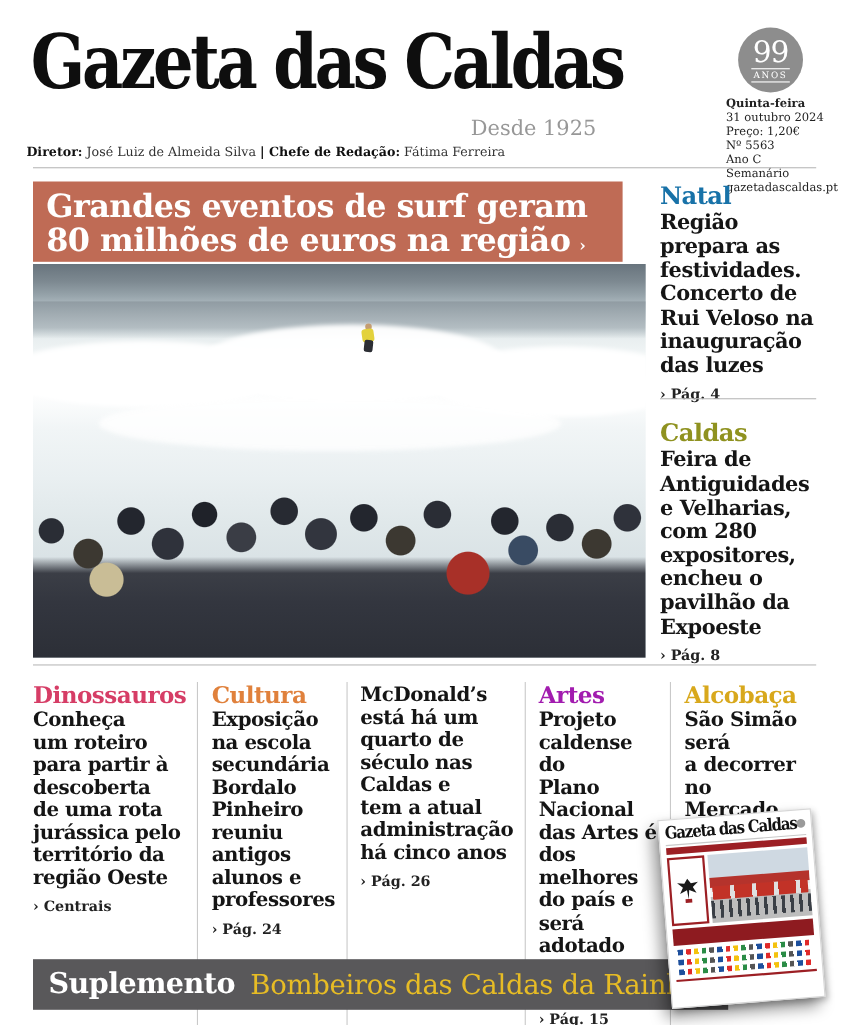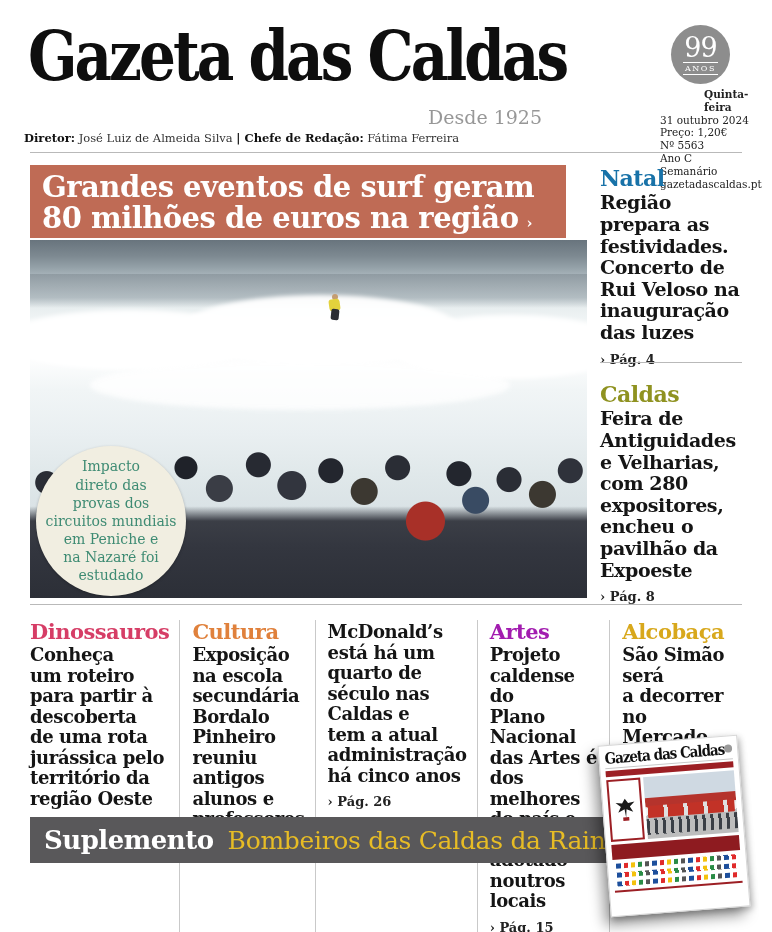--- a/index.html
+++ b/index.html
@@ -13,21 +13,21 @@
           white-space:nowrap; }
   .since { position:absolute; left:428px; top:106px; font-size:19px; color:#979797; }
   .badge99 { position:absolute; left:671px; top:25px; width:59px; height:59px; border-radius:50%;
              background:#8d8d8d; color:#fff; display:flex; flex-direction:column; align-items:center;
              justify-content:center; }
   .badge99 .years { font-size:27px; line-height:1; letter-spacing:-1px; }
   .badge99 .anos  { font-size:8px; letter-spacing:1.5px; border-top:1px solid #fff;
                     border-bottom:1px solid #fff; padding:1px 2px; margin-top:1px; }
   .issue-info { position:absolute; left:660px; top:88px; font-size:10.5px; line-height:1.22;
                 color:#222; width:110px; }
-  .issue-info div:first-child { font-weight:bold;margin-left:44px; }
+  .issue-info div:first-child { font-weight:bold; }
   .director-line { position:absolute; left:24px; top:131px; font-size:11.5px; color:#333; }
   .director-line b { color:#111; }
   .rule { position:absolute; left:30px; width:712px; height:0; border-top:1px solid #b9b9b9; }
   .rule-1 { top:152px; }
   .rule-2 { top:604px; }
 
   
   .lead-banner { position:absolute; left:30px; top:165px; width:536px; height:73px;
                  padding:7px 12px; color:#fff; font-weight:bold; font-size:29px;
                  line-height:1.07; letter-spacing:-0.5px; }
@@ -91,21 +91,21 @@
 
   
   .bottom-grid { position:absolute; left:30px; top:620px; width:712px; height:208px;
                  display:grid; grid-template-columns:repeat(5,1fr); }
   .bcol { padding-right:10px; }
   .bcol + .bcol { border-left:1px solid #c9c9c9; padding-left:12px; }
   .bcol .kicker { font-size:21px; }
   .bcol .hl { font-size:18px; }
 
   
-  .supp-bar { position:absolute; left:30px; top:817px; width:632px; height:46px;
+  .supp-bar { position:absolute; left:30px; top:872px; width:632px; height:46px;
               display:flex; align-items:center; padding:0 14px; gap:14px; z-index:1; }
   .supp-bar .label { color:#fff; font-weight:bold; font-size:26px; letter-spacing:-0.5px; }
   .supp-bar .title { font-size:25px; letter-spacing:-0.3px; white-space:nowrap; }
   .supp-bar .pref  { font-size:14px; font-weight:bold; margin-left:-4px; white-space:nowrap; }
 
   
   .thumb { position:absolute; left:604px; top:740px; width:140px; height:172px; background:#fff;
            transform:rotate(-4.5deg); z-index:2; box-shadow:-6px 8px 14px rgba(0,0,0,.40), 2px 3px 6px rgba(0,0,0,.25);
            border:1px solid #d6d6d6; padding:4px 5px; }
   .thumb .m-head { display:flex; align-items:center; justify-content:space-between; }
@@ -163,27 +163,20 @@
     <div class="foam f1"></div>
     <div class="foam f2"></div>
     <div class="foam f3"></div>
     <div class="foam f4"></div>
     <div class="surfer">
       <span class="head"></span>
         <span class="body"></span>
         <span class="legs"></span>
     </div>
     <div class="crowd"></div>
-    <div class="photo-badge">Impacto
-direto das
-provas dos
-circuitos mundiais
-em Peniche e
-na Nazaré foi
-estudado</div>
   </div>
   <div class="rule rule-2"></div>
 
   <div class="sidebar">
     <div class="story sb-story-1">
       <div class="kicker" style="color: rgb(24, 114, 168);">Natal</div>
       <div class="hl">Região
 prepara as
 festividades.
 Concerto de

